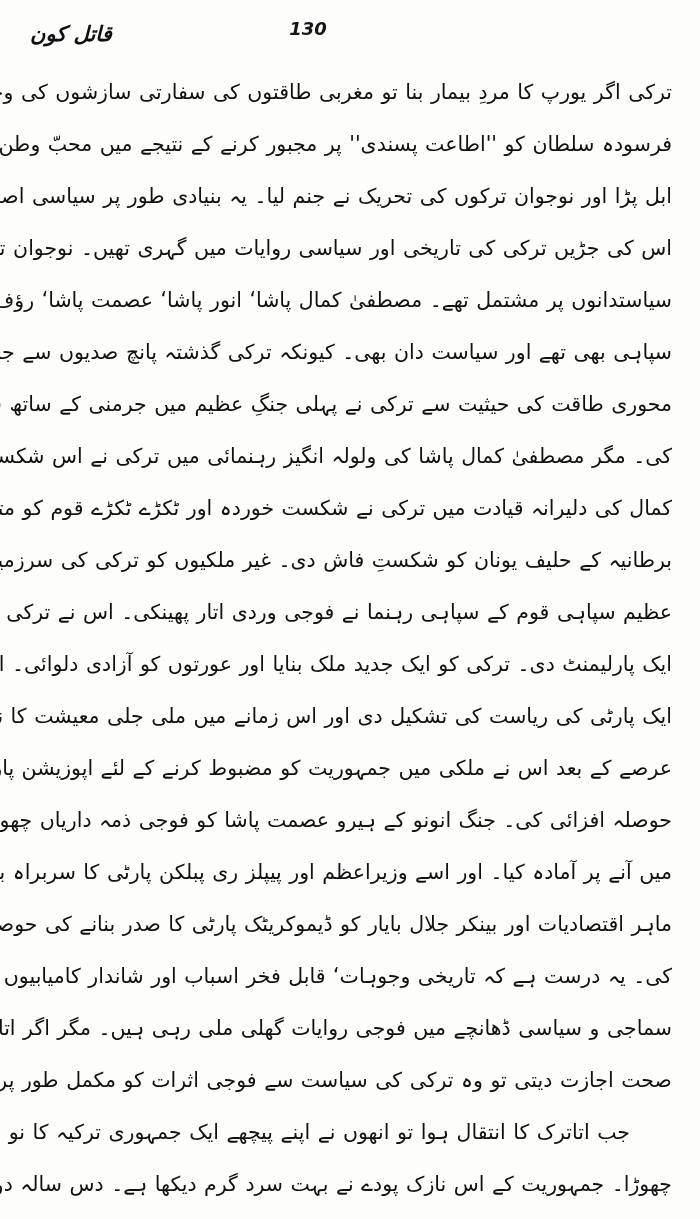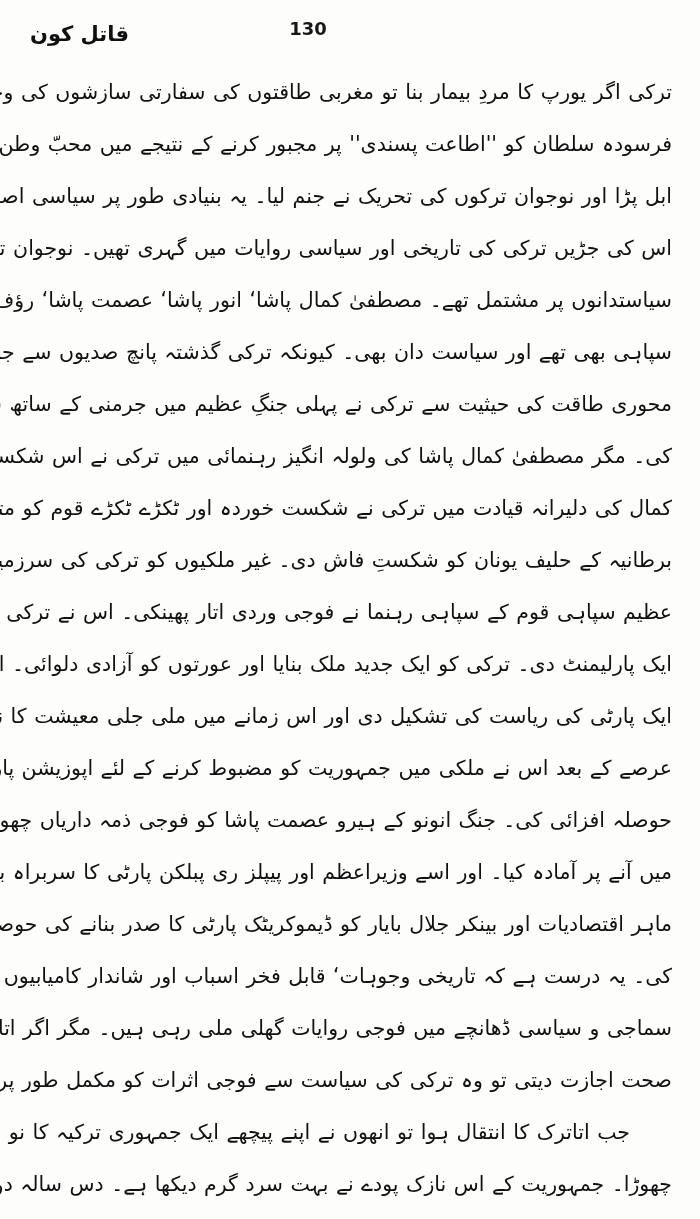--- a/index.html
+++ b/index.html
@@ -15,20 +15,21 @@
     overflow: hidden;
     position: relative;
   }
   
   .page-header {
     position: absolute;
     top: 14px;
     left: 0;
     width: 700px;
     height: 50px;
+    font-style: italic;
   }
   .book-title {
     position: absolute;
     top: 8px;
     left: 30px;
     direction: rtl;
     font-size: 21px;
     font-weight: bold;
     letter-spacing: 0.5px;
     color: #101010;

